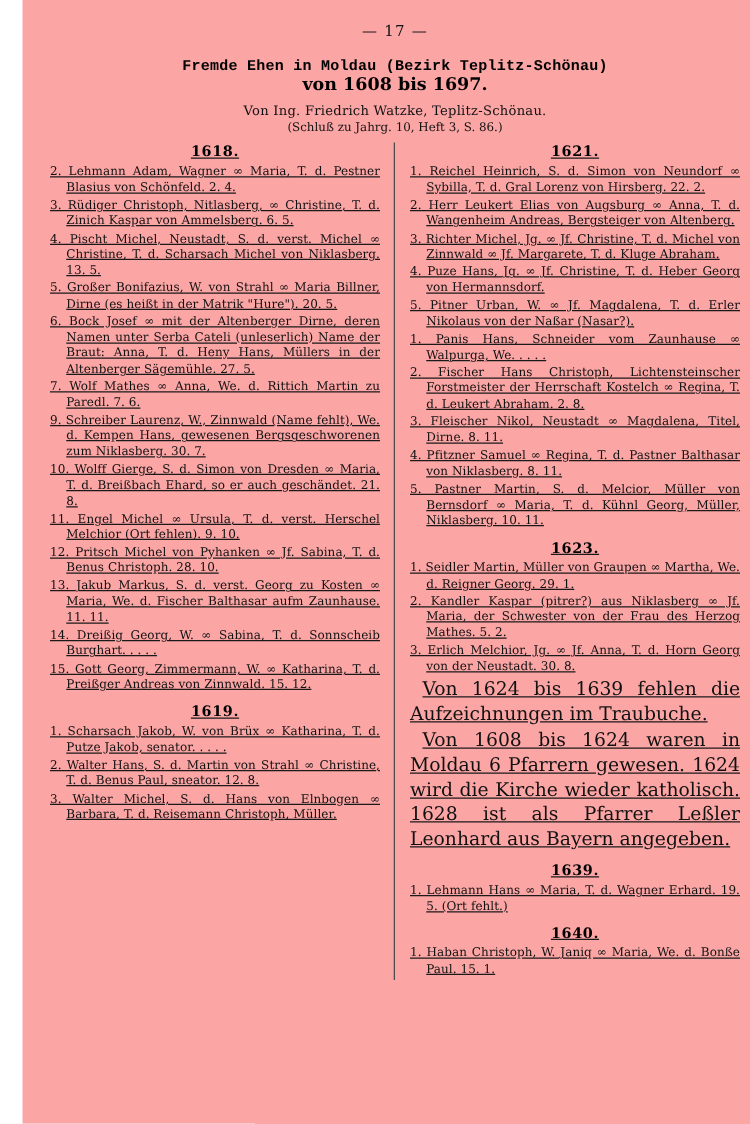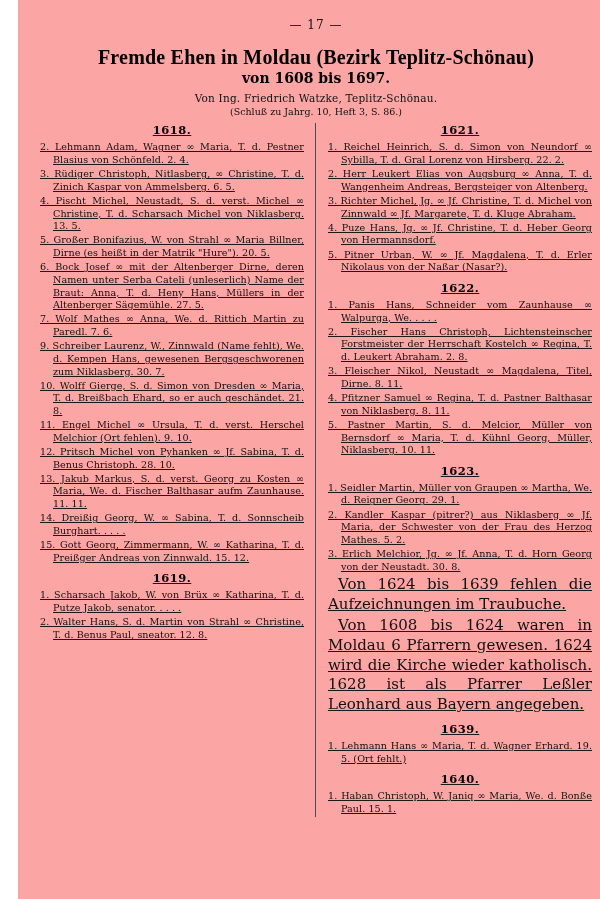--- a/index.html
+++ b/index.html
@@ -28,23 +28,23 @@
     font-size: 12px;
     letter-spacing: 1px;
     margin-bottom: 14px;
     color: #111;
   }
   .title-block {
     text-align: center;
     margin-bottom: 6px;
   }
   .title-main {
-    font-family: Liberation Serif, serif;
+    font-family: Liberation Mono, monospace;
     font-weight: bold;
-    font-size: 20px;
+    font-size: 12px;
     line-height: 1.18;
     letter-spacing: 0.2px;
     color: #000;
   }
   .title-sub {
     font-weight: bold;
     font-size: 14px;
     line-height: 1.2;
     color: #000;
   }
@@ -141,33 +141,33 @@
       <div class="entry">11. Engel Michel ∞ Ursula, T. d. verst. Herschel Melchior (Ort fehlen). 9. 10.</div>
       <div class="entry">12. Pritsch Michel von Pyhanken ∞ Jf. Sabina, T. d. Benus Christoph. 28. 10.</div>
       <div class="entry">13. Jakub Markus, S. d. verst. Georg zu Kosten ∞ Maria, We. d. Fischer Balthasar aufm Zaunhause. 11. 11.</div>
       <div class="entry">14. Dreißig Georg, W. ∞ Sabina, T. d. Sonnscheib Burghart. . . . .</div>
       <div class="entry">15. Gott Georg, Zimmermann, W. ∞ Katharina, T. d. Preißger Andreas von Zinnwald. 15. 12.</div>
       <div class="entry"></div>
 
       <div class="year-head">1619.</div>
       <div class="entry">1. Scharsach Jakob, W. von Brüx ∞ Katharina, T. d. Putze Jakob, senator. . . . .</div>
       <div class="entry">2. Walter Hans, S. d. Martin von Strahl ∞ Christine, T. d. Benus Paul, sneator. 12. 8.</div>
+      <div class="entry">3. Walter Michel, S. d. Hans von Elnbogen ∞ Barbara, T. d. Reisemann Christoph, Müller.</div>
 
     </div>
 
     <div class="col right">
 
       <div class="year-head first">1621.</div>
       <div class="entry">1. Reichel Heinrich, S. d. Simon von Neundorf ∞ Sybilla, T. d. Gral Lorenz von Hirsberg. 22. 2.</div>
       <div class="entry">2. Herr Leukert Elias von Augsburg ∞ Anna, T. d. Wangenheim Andreas, Bergsteiger von Altenberg.</div>
       <div class="entry">3. Richter Michel, Jg. ∞ Jf. Christine, T. d. Michel von Zinnwald ∞ Jf. Margarete, T. d. Kluge Abraham.</div>
       <div class="entry">4. Puze Hans, Jg. ∞ Jf. Christine, T. d. Heber Georg von Hermannsdorf.</div>
       <div class="entry">5. Pitner Urban, W. ∞ Jf. Magdalena, T. d. Erler Nikolaus von der Naßar (Nasar?).</div>
 
-      <div class="year-head">1622.</div>
       <div class="entry">1. Panis Hans, Schneider vom Zaunhause ∞ Walpurga, We. . . . .</div>
       <div class="entry">2. Fischer Hans Christoph, Lichtensteinscher Forstmeister der Herrschaft Kostelch ∞ Regina, T. d. Leukert Abraham. 2. 8.</div>
       <div class="entry">3. Fleischer Nikol, Neustadt ∞ Magdalena, Titel, Dirne. 8. 11.</div>
       <div class="entry">4. Pfitzner Samuel ∞ Regina, T. d. Pastner Balthasar von Niklasberg. 8. 11.</div>
       <div class="entry">5. Pastner Martin, S. d. Melcior, Müller von Bernsdorf ∞ Maria, T. d. Kühnl Georg, Müller, Niklasberg. 10. 11.</div>
 
       <div class="year-head">1623.</div>
       <div class="entry">1. Seidler Martin, Müller von Graupen ∞ Martha, We. d. Reigner Georg. 29. 1.</div>
       <div class="entry">2. Kandler Kaspar (pitrer?) aus Niklasberg ∞ Jf. Maria, der Schwester von der Frau des Herzog Mathes. 5. 2.</div>
       <div class="entry">3. Erlich Melchior, Jg. ∞ Jf. Anna, T. d. Horn Georg von der Neustadt. 30. 8.</div>

